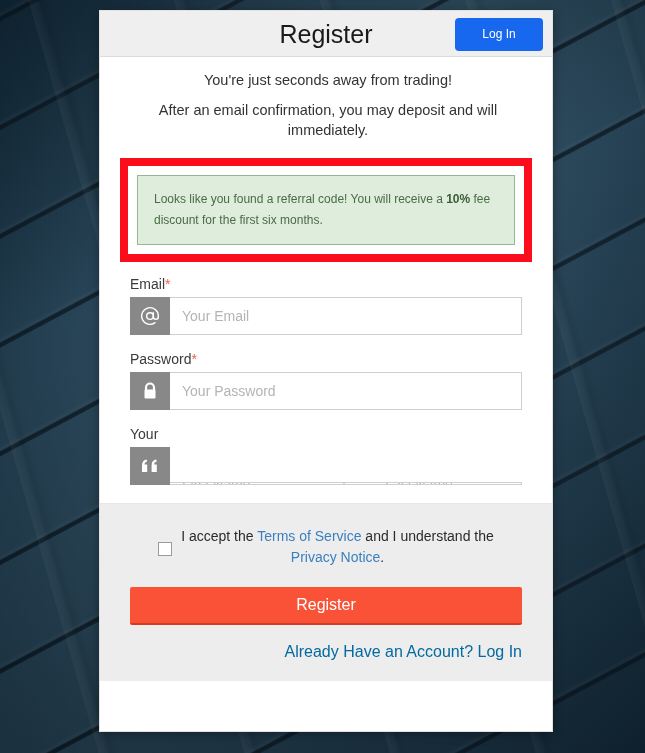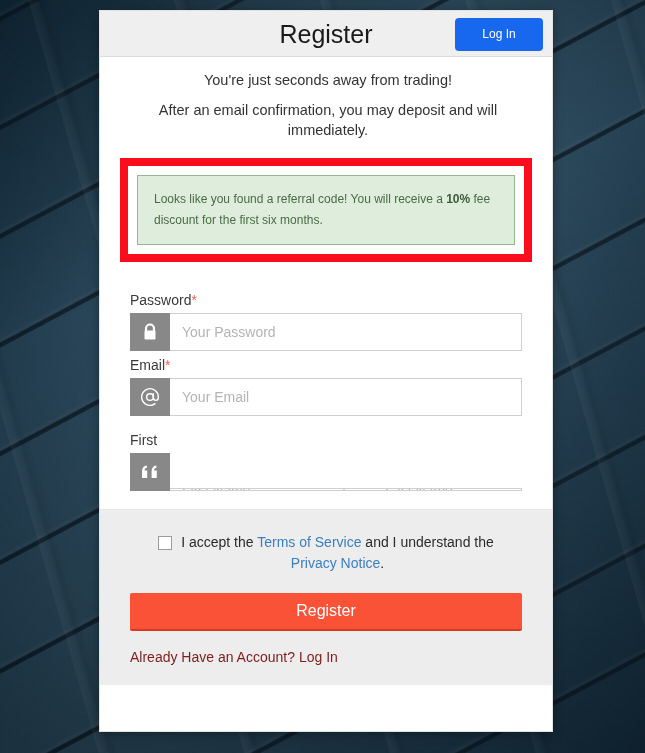--- a/index.html
+++ b/index.html
@@ -175,21 +175,21 @@
   
   .card-footer {
     margin-top: 18px;
     background: #ededed;
     padding: 22px 30px 20px 30px;
     border-top: 1px solid #e6e6e6;
   }
   .terms {
     display: flex;
     justify-content: center;
-    align-items: flex-start;
+    align-items: center;
     font-size: 14px;
     color: #2b2b2b;
     line-height: 21px;
     padding: 0 28px;
   }
   .terms .cbx {
     width: 14px;
     height: 14px;
     border: 1px solid #9b9b9b;
     background: #ffffff;
@@ -211,24 +211,24 @@
     border: none;
     border-bottom: 2px solid #d63a22;
     color: #ffffff;
     font-size: 16px;
     font-family: "Liberation Sans", sans-serif;
     cursor: pointer;
     border-radius: 2px;
   }
   .already {
     display: block;
-    text-align: left;
+    text-align: right;
     margin-top: 18px;
-    font-size: 14px;
-    color: #7f1d1d;
+    font-size: 16px;
+    color: #0369a1;
     text-decoration: none;
   }
 </style>
 </head>
 <body>
 
 <div id="bg">
   <div class="stripes"></div>
   <div class="stripes2"></div>
   <div class="vign"></div>
@@ -246,50 +246,50 @@
     <div class="line2">After an email confirmation, you may deposit and will immediately.</div>
   </div>
 
   <div class="alert-wrap">
     <div class="alert">
       <span>Looks like you found a referral code! You will receive a </span><b>10%</b><span> fee discount for the first six months.</span>
     </div>
   </div>
 
   <div class="form-body">
+
+    <div class="field">
+      <label class="field-label"><span>Email</span><span class="req">*</span></label>
+      <div class="input-row">
+        <span class="addon">
+          <svg width="20" height="20" viewBox="0 0 24 24" fill="none" stroke="#ffffff" stroke-width="1.7">
+            <circle cx="12" cy="12" r="4"></circle>
+            <path d="M16 8v5a3 3 0 0 0 6 0v-1a10 10 0 1 0-4 8" stroke-linecap="round"></path>
+          </svg>
+        </span>
+        <input class="txt" type="text" placeholder="Your Email" style="">
+      </div>
+    </div>
 
     <div class="field gap-md">
       <label class="field-label"><span>Password</span><span class="req">*</span></label>
       <div class="input-row">
         <span class="addon">
           <svg width="16" height="18" viewBox="0 0 16 18">
             <path d="M4 8V5.5a4 4 0 0 1 8 0V8" fill="none" stroke="#ffffff" stroke-width="2.2"></path>
             <rect x="2.5" y="7.5" width="11" height="9" rx="1.2" fill="#ffffff"></rect>
           </svg>
         </span>
         <input class="txt" type="text" placeholder="Your Password" style="">
       </div>
     </div>
 
-    <div class="field">
-      <label class="field-label"><span>Email</span><span class="req">*</span></label>
-      <div class="input-row">
-        <span class="addon">
-          <svg width="20" height="20" viewBox="0 0 24 24" fill="none" stroke="#ffffff" stroke-width="1.7">
-            <circle cx="12" cy="12" r="4"></circle>
-            <path d="M16 8v5a3 3 0 0 0 6 0v-1a10 10 0 1 0-4 8" stroke-linecap="round"></path>
-          </svg>
-        </span>
-        <input class="txt" type="text" placeholder="Your Email" style="">
-      </div>
-    </div>
-
 
     <div class="field gap-md">
-      <label class="field-label"><span>First</span><span class="req"></span></label>
+      <label class="field-label"><span>Your</span><span class="req"></span></label>
       <div class="input-row">
         <span class="addon">
           <svg width="20" height="16" viewBox="0 0 20 16">
             <path d="M2 14V7.5C2 4 3.8 2 6.6 1.6l.5 2C5.5 4 4.6 5 4.6 6.4h2.6V14H2zm9.6 0V7.5c0-3.5 1.8-5.5 4.6-5.9l.5 2c-1.6.4-2.5 1.4-2.5 2.8h2.6V14h-5.2z" fill="#ffffff"></path>
           </svg>
         </span>
         <input class="txt half" type="text" placeholder="First Name" style="">
         <input class="txt half second" type="text" placeholder="Last Name" style="">
       </div>
     </div>

